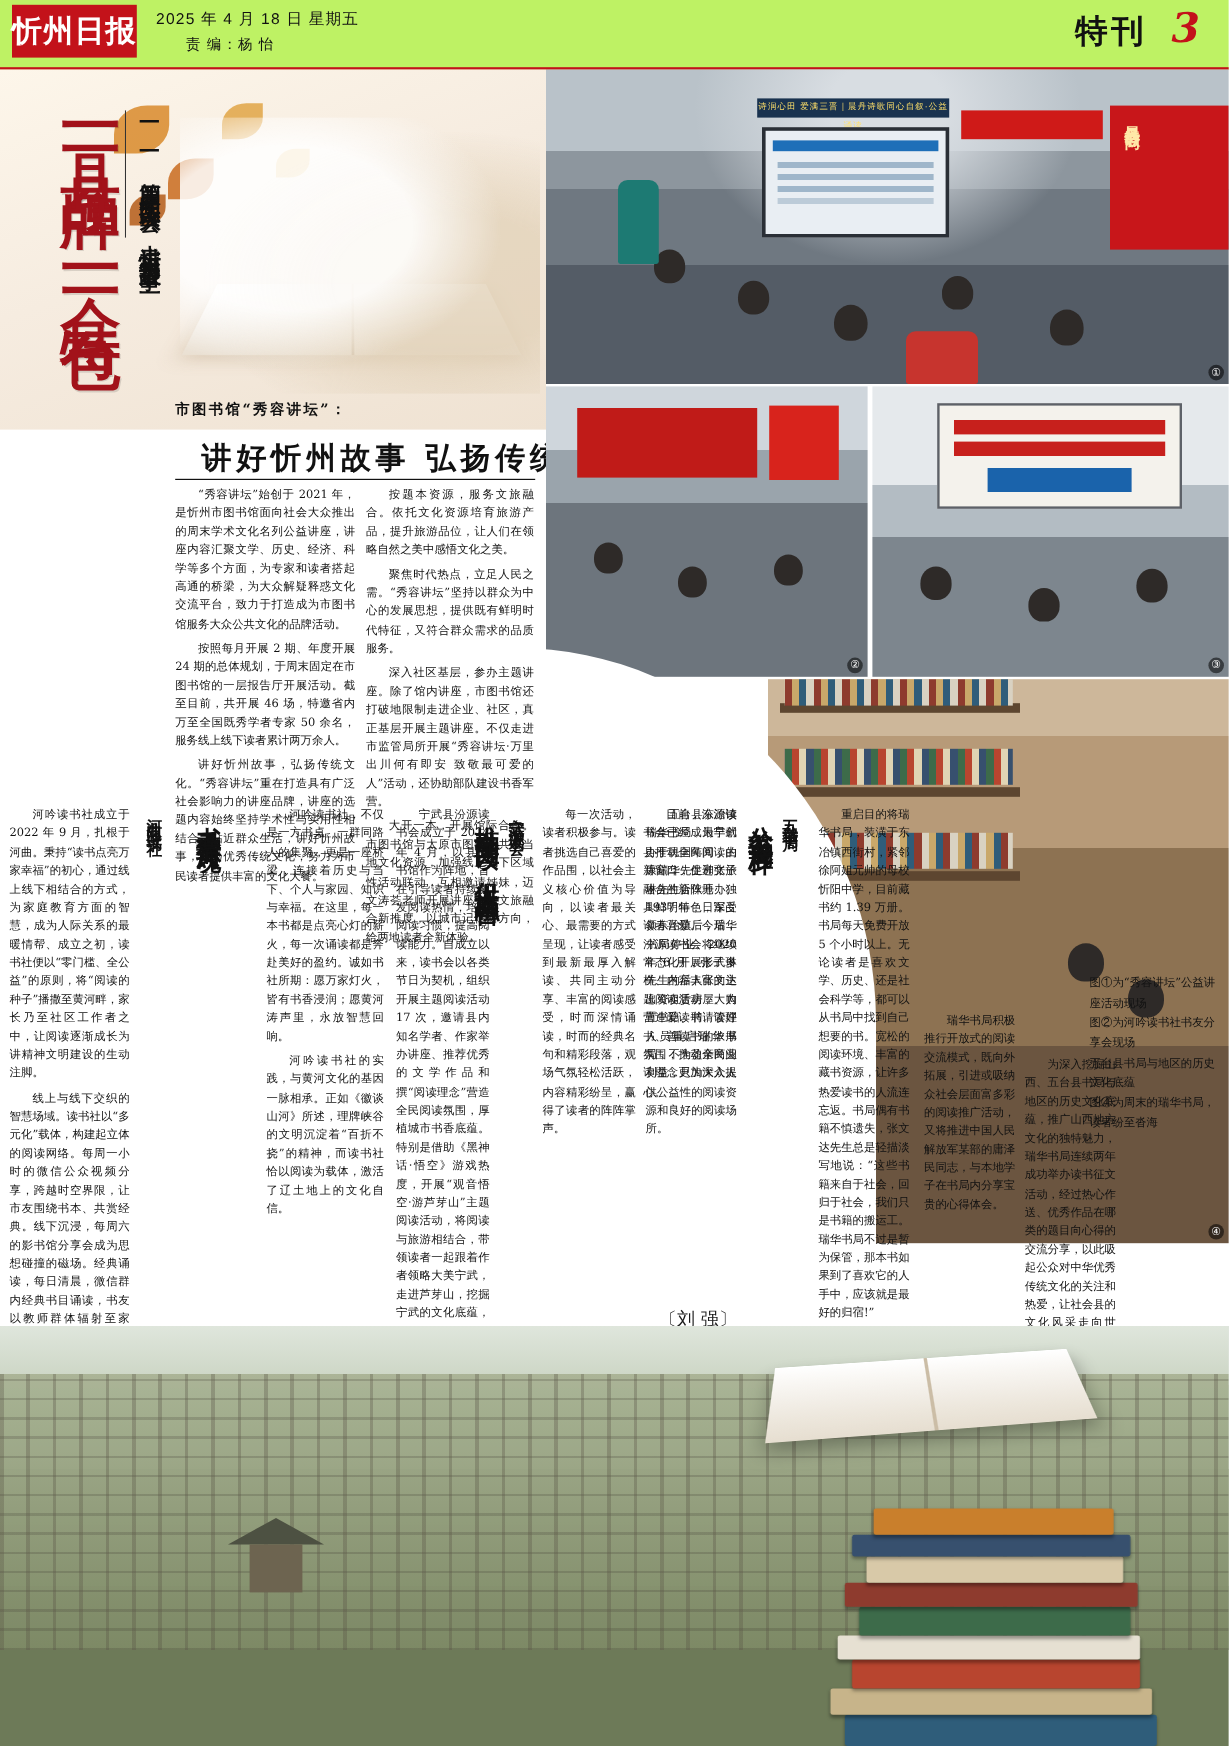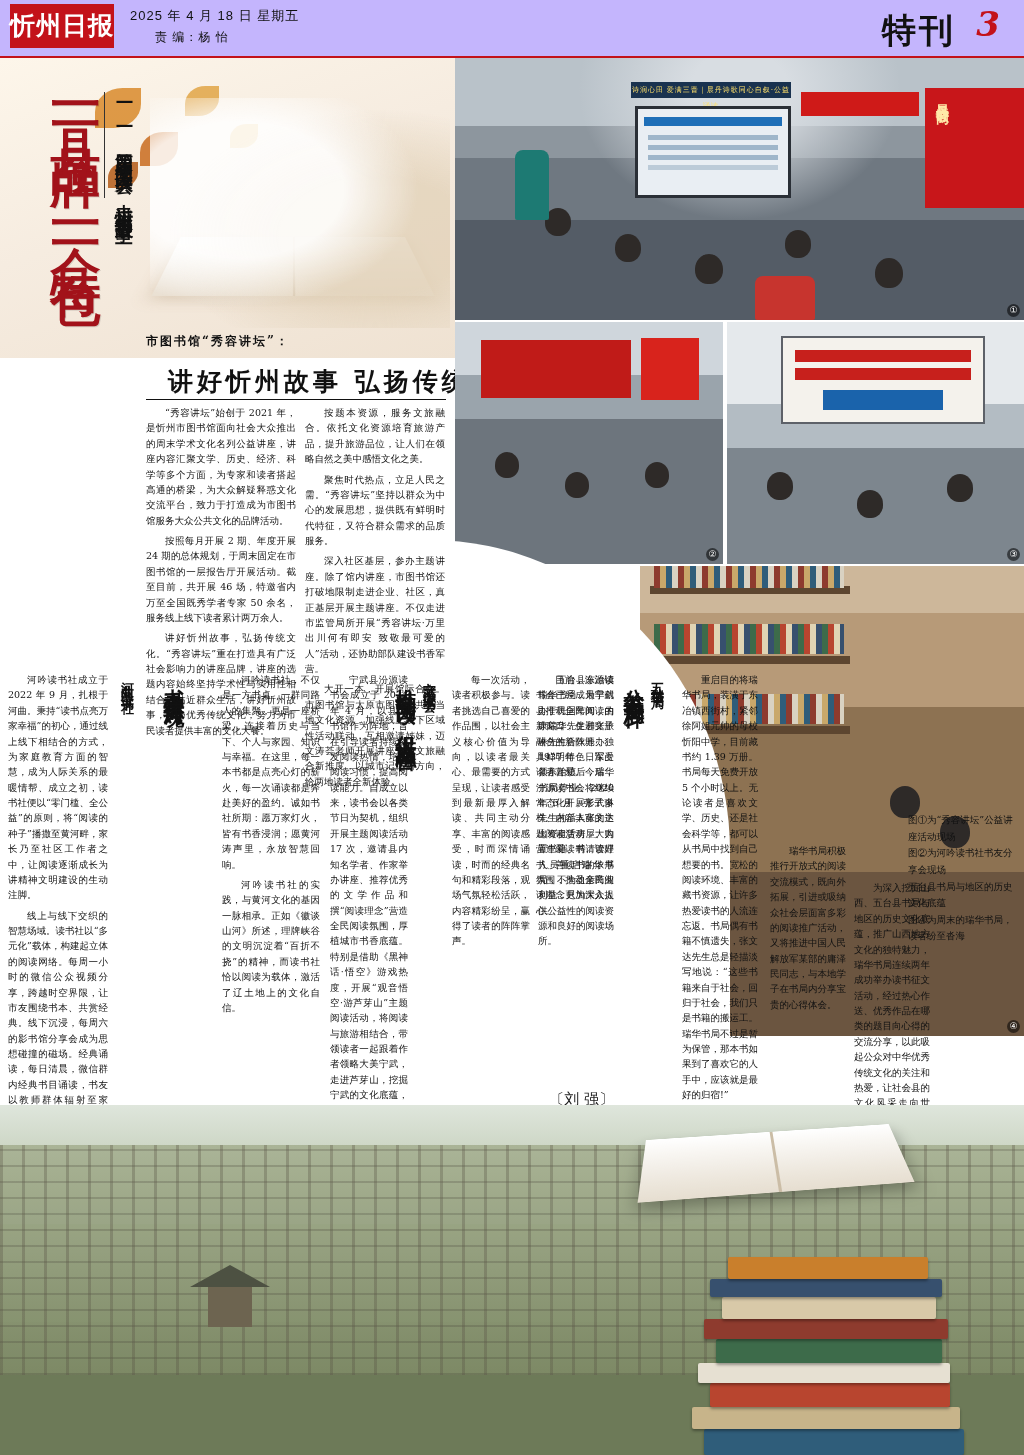--- a/index.html
+++ b/index.html
@@ -5,39 +5,39 @@
   html,body{margin:0;padding:0;}
   body{
     width:1024px;height:1455px;position:relative;overflow:hidden;
     background:#ffffff;
     font-family:"Liberation Serif", serif;
     color:#1a1a1a;
   }
   
   .masthead{
     position:absolute;left:0;top:0;width:1024px;height:56px;
-    border-bottom:2px solid #c3121a;background:#c4b5fd;
+    border-bottom:2px solid #c3121a;background:#bef264;
   }
   .logo{
     position:absolute;left:10px;top:4px;width:104px;height:44px;
     background:#c3121a;color:#fff;
     font-family:"DejaVu Serif", serif;
     font-weight:bold;font-size:25px;line-height:44px;text-align:center;
     letter-spacing:1px;
   }
   .md-date{
     position:absolute;left:130px;top:7px;font-size:13px;color:#111;
     font-family:"Liberation Sans", sans-serif;letter-spacing:1px;
   }
   .md-editor{
     position:absolute;left:155px;top:29px;font-size:12px;color:#111;
     font-family:"Liberation Sans", sans-serif;letter-spacing:1px;
   }
   .md-section{
-    position:absolute;right:68px;top:8px;font-size:34px;font-weight:bold;
+    position:absolute;right:68px;top:8px;font-size:27px;font-weight:bold;
     font-family:"DejaVu Serif", serif;letter-spacing:3px;color:#111;
   }
   .md-page{
     position:absolute;right:24px;top:4px;font-size:34px;font-weight:bold;
     color:#c3121a;font-family:"DejaVu Serif", serif;font-style:italic;
   }
 
   
   .banner{
     position:absolute;left:0;top:58px;width:455px;height:300px;

